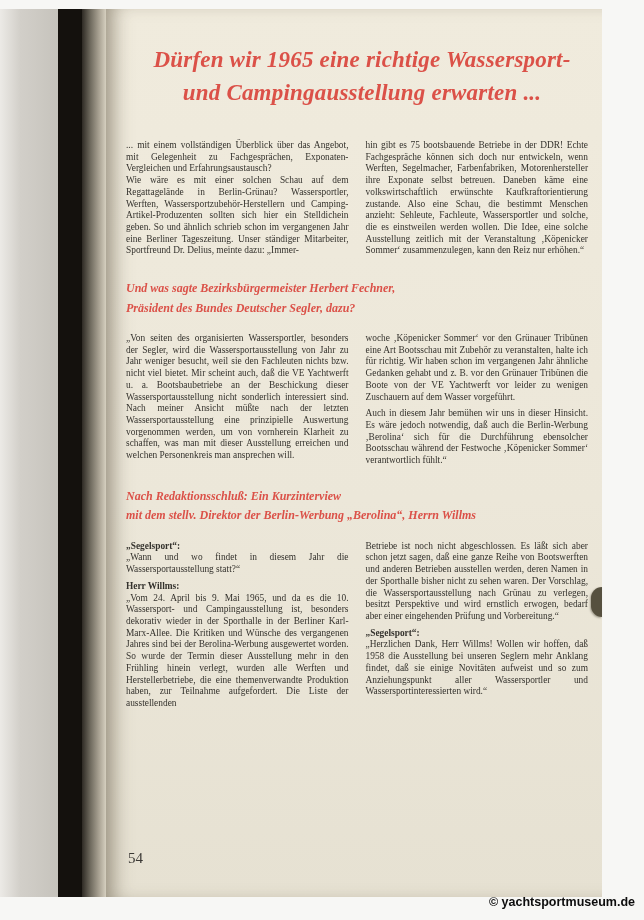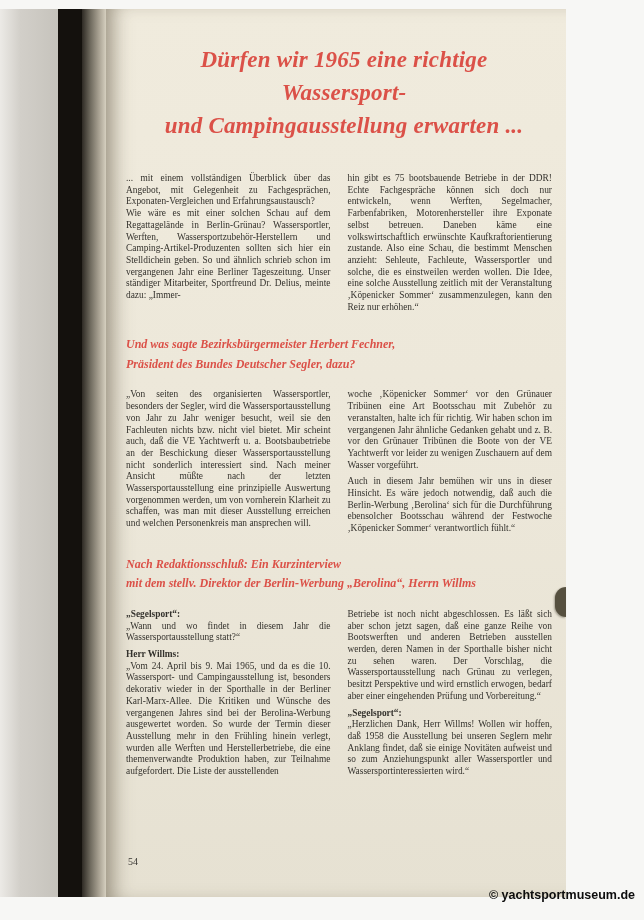--- a/index.html
+++ b/index.html
@@ -17,21 +17,21 @@
   .spine {
     position:absolute; left:58px; top:9px; width:24px; height:888px;
     background:#14110d;
   }
   .page-curve {
     position:absolute; left:82px; top:9px; width:24px; height:888px;
     background:linear-gradient(90deg,#2e2a24 0%,#6f6a5e 35%,#a8a192 70%,#d5cfbf 100%);
   }
   
   .page {
-    position:absolute; left:106px; top:9px; width:460px; height:888px;
+    position:absolute; left:106px; top:9px; width:496px; height:888px;
     background:linear-gradient(180deg,#f0ebdd 0%, #ece7d9 55%, #e6e1d2 100%);
     box-shadow: inset 16px 0 20px -10px rgba(80,70,50,.55);
     padding:34px 14px 0 20px;
     color:#34322d;
   }
   .title {
     text-align:center;
     color:#db5148;
     font-style:italic; font-weight:bold;
     font-size:23px; line-height:33px; letter-spacing:.2px;
@@ -46,30 +46,30 @@
   .col p.label { font-weight:bold; margin-top:5px; text-align:left; }
   .col p.label.first { margin-top:0; }
   .red-head {
     color:#db5148; font-style:italic; font-weight:bold;
     font-size:12px; line-height:19.5px;
   }
   .red-head.fechner { margin-top:22px; }
   .red-head.interview { margin-top:20px; }
   .pagenum {
     position:absolute; left:22px; bottom:30px;
-    font-size:10px; color:#3a3834;
+    font-size:15px; color:#3a3834;
   }
   .artifact {
     position:absolute; right:0; top:578px; width:11px; height:30px;
     background:#56503f;
     border-radius:15px 0 0 15px / 15px 0 0 15px;
     box-shadow:-1px 1px 2px rgba(60,55,40,.4);
   }
   .footer {
-    position:absolute; right:9px; bottom:18px;
+    position:absolute; right:9px; bottom:11px;
     font-family:"Liberation Sans", sans-serif;
     font-size:12.5px; font-weight:bold; color:#0d0d0d;margin-left:12px;
   }
 </style>
 </head>
 <body>
 
 <div class="outer-gray"></div>
 <div class="spine"></div>
 <div class="page-curve"></div>

